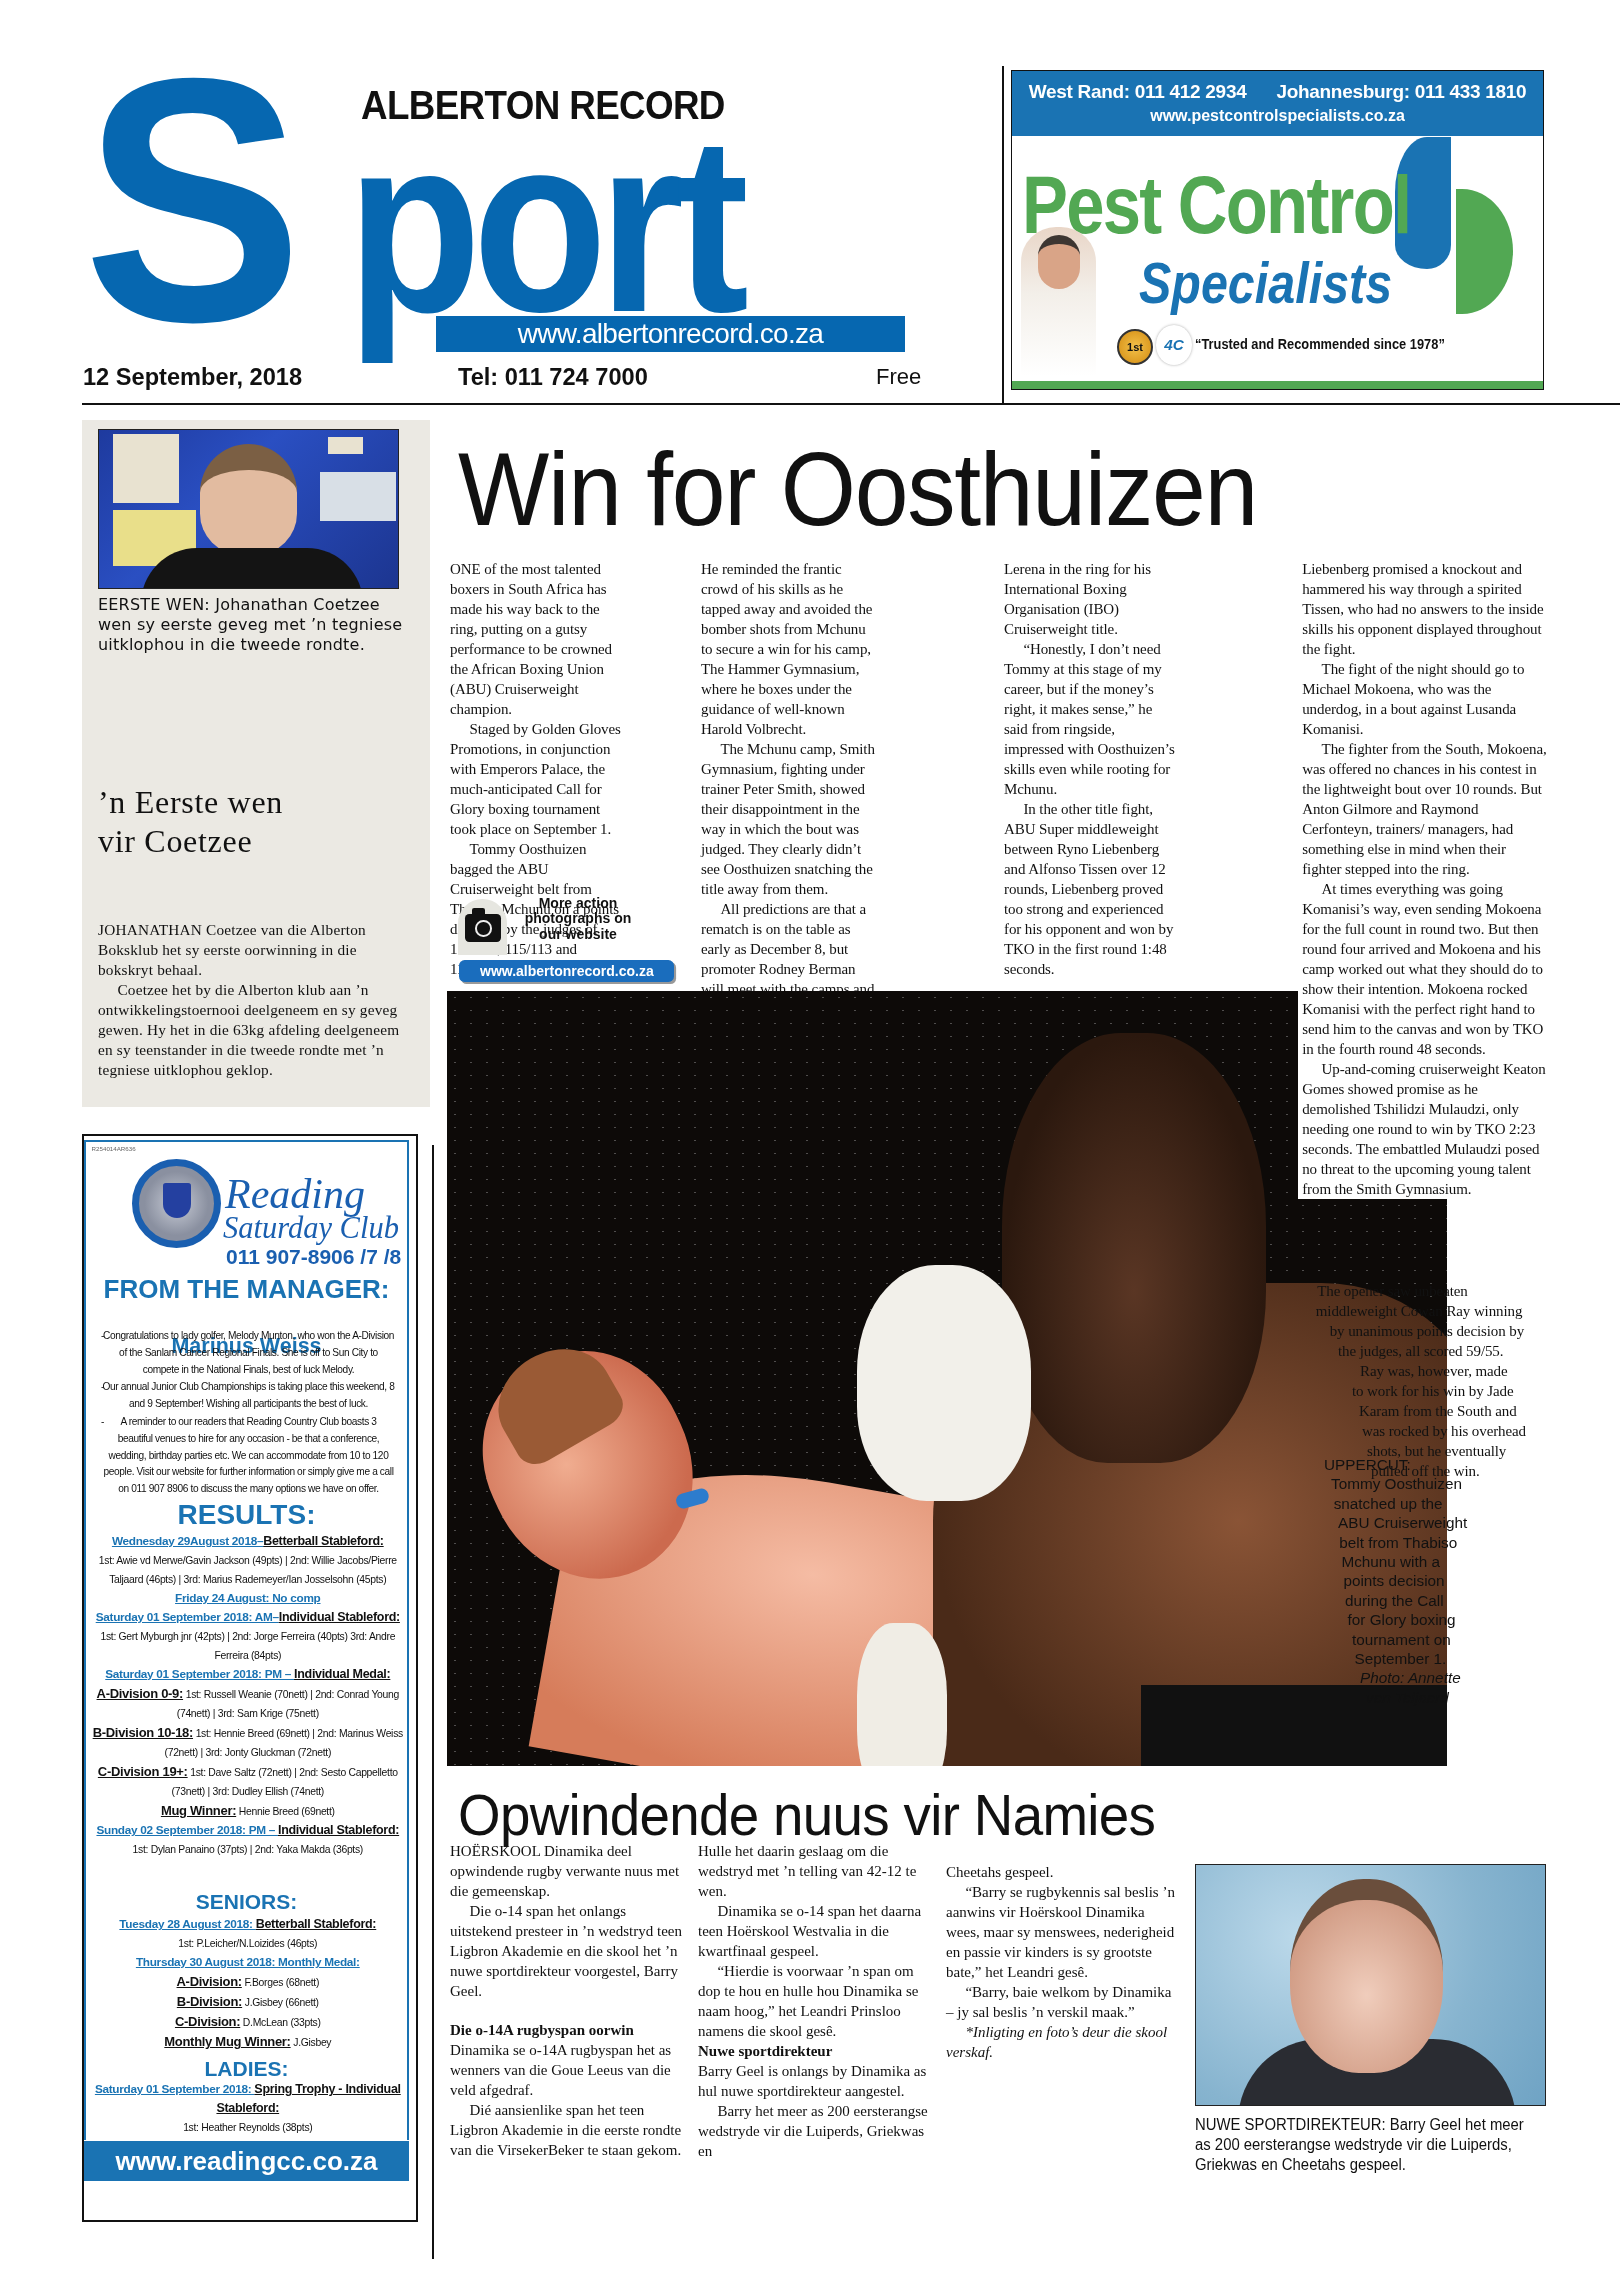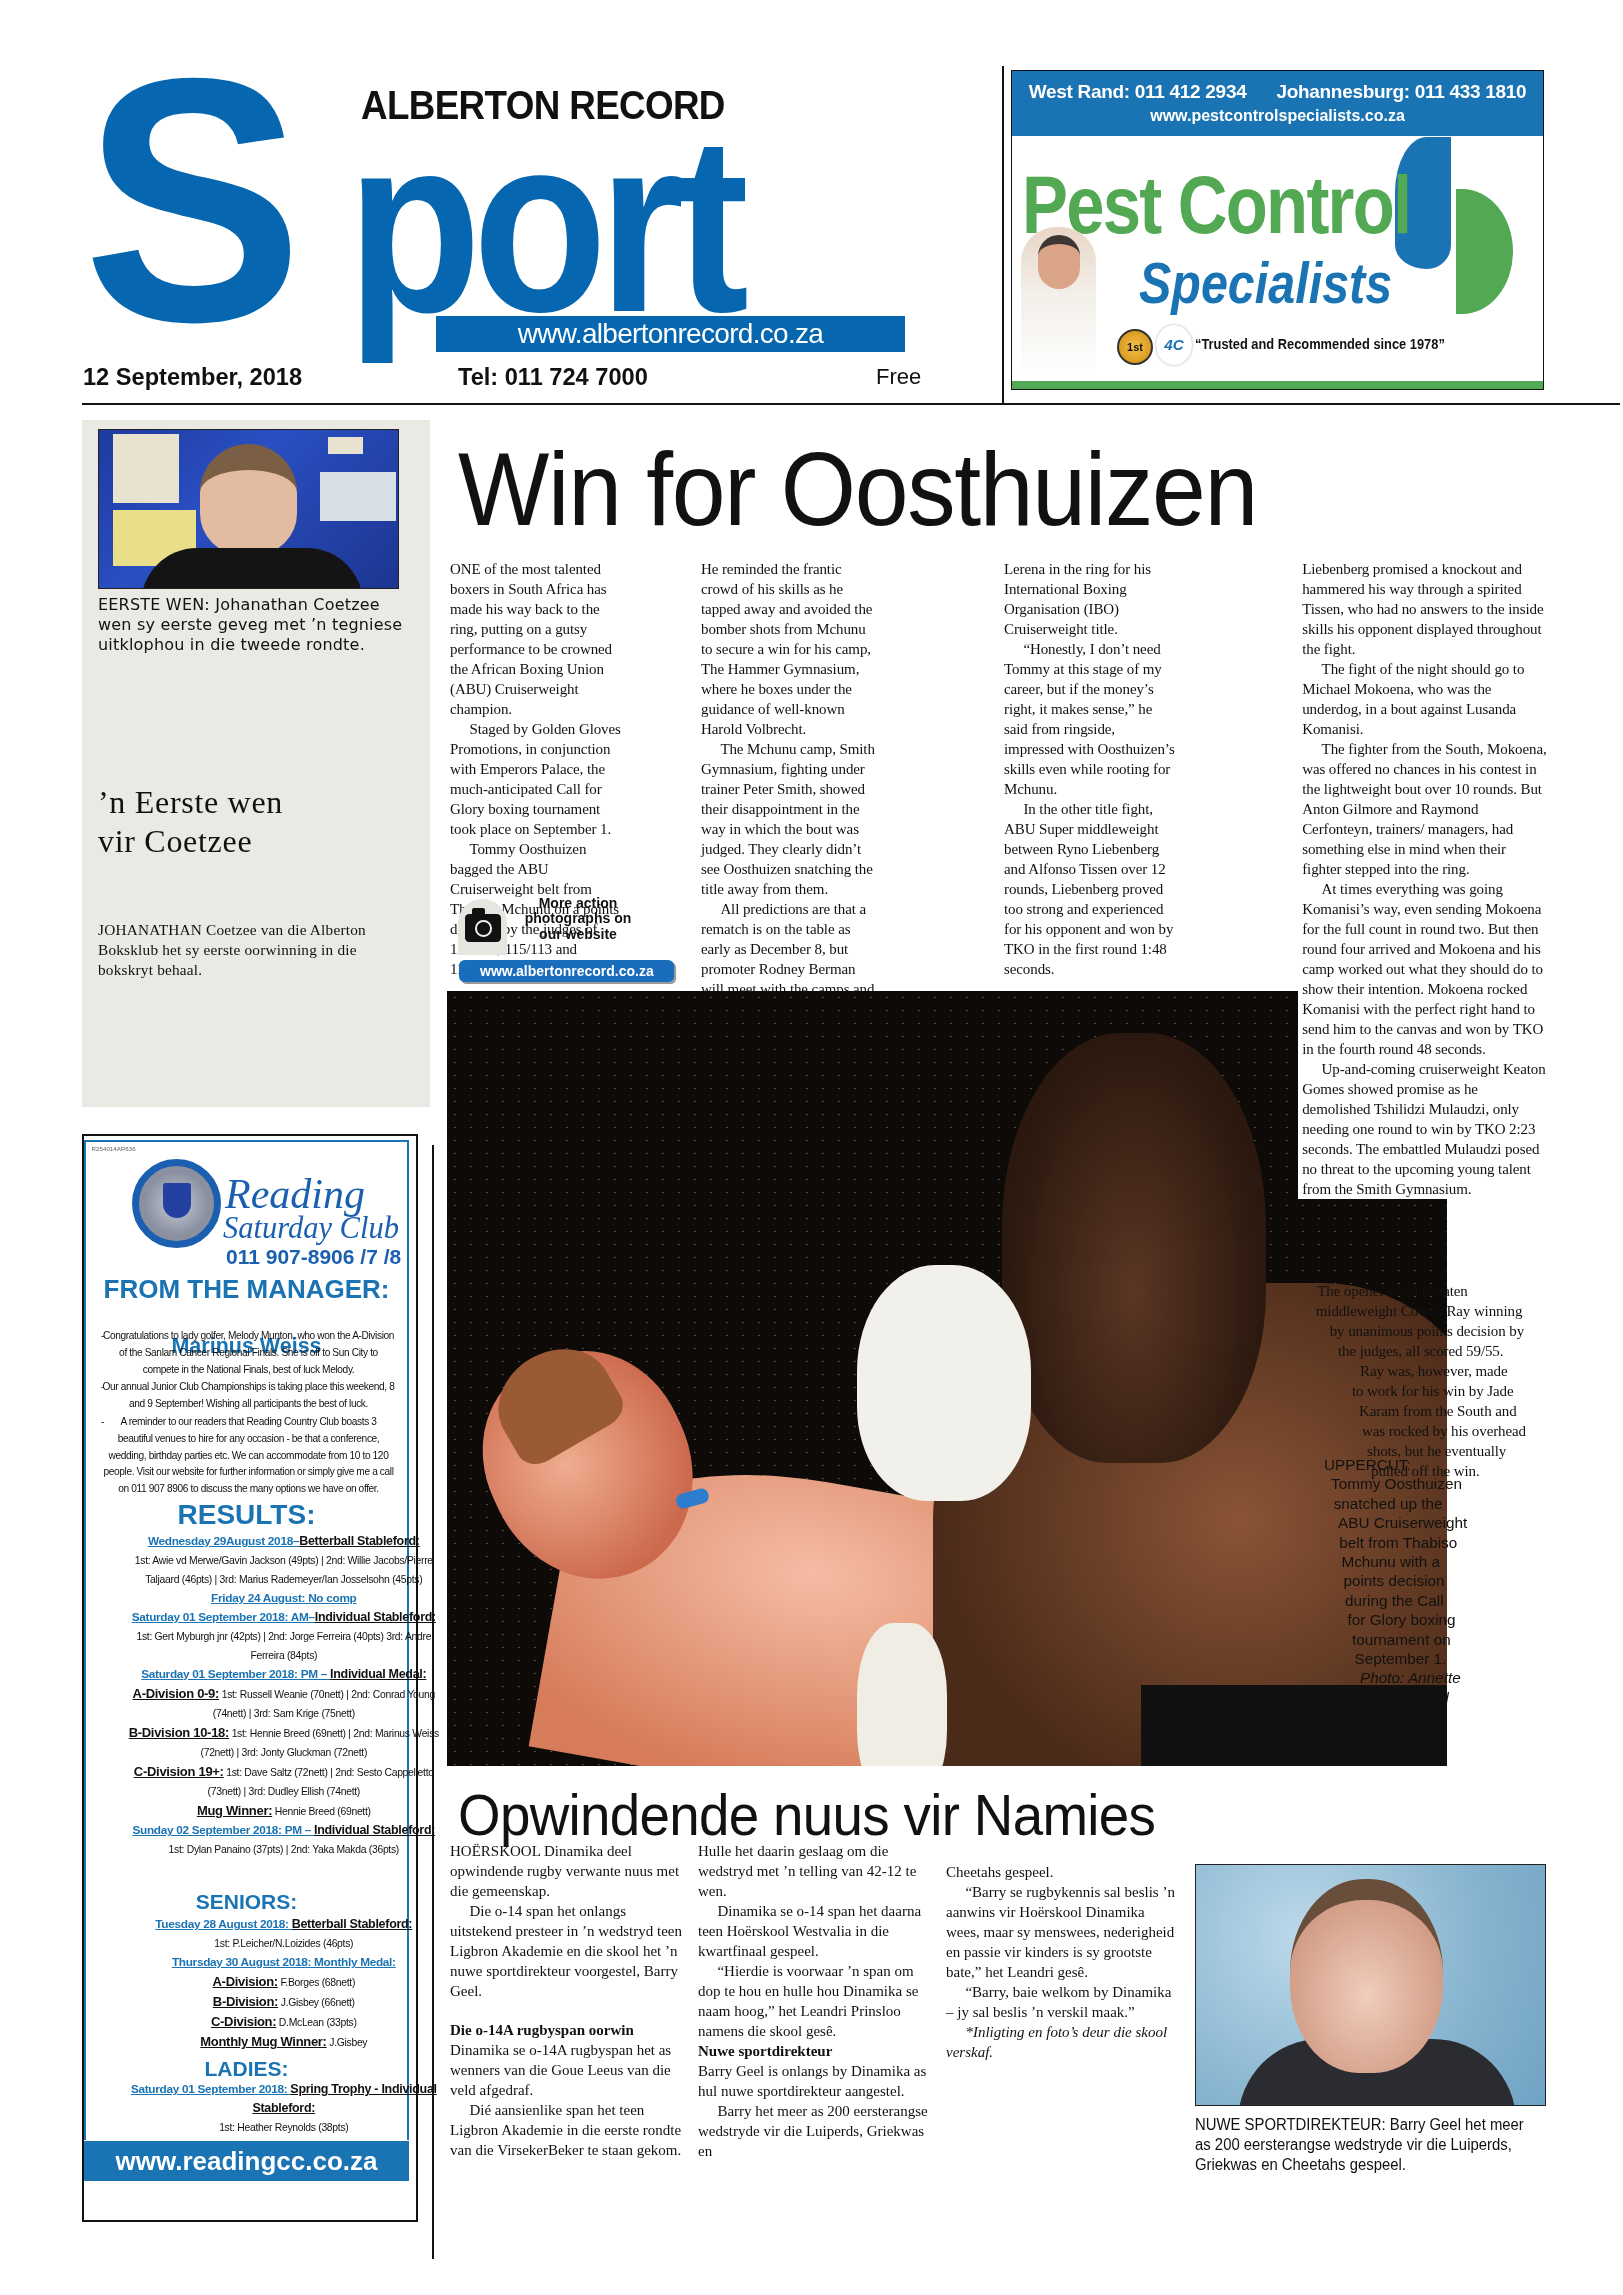--- a/index.html
+++ b/index.html
@@ -48,21 +48,21 @@
   .rcc-inner { position: absolute; left: 0; top: 4.2px; width: 325px; height: 1000px; border: 2.1px solid #1a73b3; border-bottom: none; }
   .rcc-code { position: absolute; left: 5.6px; top: 2.8px; font-family: "Liberation Sans", sans-serif; font-size: 6.2px; color: #666; }
   .rcc-crest { position: absolute; left: 46px; top: 16.7px; width: 89px; height: 89px; border-radius: 50%; background: radial-gradient(#c8ccd6, #8a90a0 60%); border: 7px solid #1a5fb0; }
   .rcc-crest::after { content: ""; position: absolute; left: 23.6px; top: 16.7px; width: 28px; height: 35px; background: #2440a0; border-radius: 2.8px 2.8px 14px 14px; }
   .rcc-name1 { position: absolute; left: 139px; top: 28px; font-family: "Liberation Serif", serif; font-style: italic; font-size: 42px; color: #1a5fb0; }
   .rcc-name2 { position: absolute; left: 137px; top: 69px; font-family: "Liberation Serif", serif; font-style: italic; font-size: 30.5px; color: #1a5fb0; }
   .rcc-phone { position: absolute; left: 140px; top: 103px; font-family: "Liberation Sans", sans-serif; font-weight: 700; font-size: 21px; color: #1a5fb0; }
   .rcc-h1 { position: absolute; left: 0; width: 100%; text-align: center; font-family: "Liberation Sans", sans-serif; font-weight: 700; color: #1a73b3; }
   .rcc-p { position: absolute; left: 7px; width: 311px; text-align: center; font-family: "Liberation Sans", sans-serif; font-size: 10.8px; line-height: 16.7px; letter-spacing: -0.4px; transform: scaleX(0.94); transform-origin: center top; }
   .rcc-p .dash { position: absolute; left: -1.4px; }
-  .rcc-res { position: absolute; left: 2.8px; width: 318px; text-align: center; font-family: "Liberation Sans", sans-serif; font-size: 10.4px; line-height: 19px; letter-spacing: -0.3px; margin-left: 36px; }
+  .rcc-res { position: absolute; left: 2.8px; width: 318px; text-align: center; font-family: "Liberation Sans", sans-serif; font-size: 10.4px; line-height: 19px; letter-spacing: -0.3px; }
   .rcc-res .blue { color: #1a73b3; font-weight: 700; text-decoration: underline; font-size: 11.8px; }
   .rcc-res .blk { font-weight: 700; text-decoration: underline; font-size: 12.5px; }
   .rcc-res .div { font-weight: 700; text-decoration: underline; font-size: 13px; }
   .rcc-url { position: absolute; left: 0; bottom: 0; width: 325px; height: 40px; background: #1a73b3; color: #fff; font-family: "Liberation Sans", sans-serif; font-weight: 700; font-size: 26px; text-align: center; line-height: 40px; }
 
   
   .vrule-left { left: 432px; top: 1145px; width: 2.1px; height: 1114px; background: #111; }
 
   
   .headline { left: 458px; top: 437px; font-family: "Liberation Sans", sans-serif; font-size: 104px; line-height: 1; letter-spacing: -1.4px; transform: scaleX(0.93); transform-origin: left top; }
@@ -154,20 +154,21 @@
   <div class="teen-head"></div>
   <div class="teen-body"></div>
 </div>
 <div class="abs side-caption">EERSTE WEN: Johanathan Coetzee wen sy eerste geveg met ’n tegniese uitklophou in die tweede rondte.</div>
 <div class="abs" style="left:98px; top:783px; width:312px; font-family:Liberation Serif, serif; font-size:32px; line-height:39px; letter-spacing:0.7px;">
   <div>’n Eerste wen</div>
   <div>vir Coetzee</div>
 </div>
 <div class="abs side-body">
   <p>JOHANATHAN Coetzee van die Alberton Boksklub het sy eerste oorwinning in die bokskryt behaal.</p>
+  <p>Coetzee het by die Alberton klub aan ’n ontwikkelingstoernooi deelgeneem en sy geveg gewen. Hy het in die 63kg afdeling deelgeneem en sy teenstander in die tweede rondte met ’n tegniese uitklophou geklop.</p>
 </div>
 
 <div class="abs rcc">
   <div class="rcc-inner" style="left:0;">
     <div class="rcc-code">R254014AR636</div>
     <div class="rcc-crest"></div>
     <div class="rcc-name1">Reading</div>
     <div class="rcc-name2">Saturday Club</div>
     <div class="rcc-phone">011 907-8906 /7 /8</div>
     <div class="rcc-h1" style="top:132px; font-size:26px;">FROM THE MANAGER:</div>

